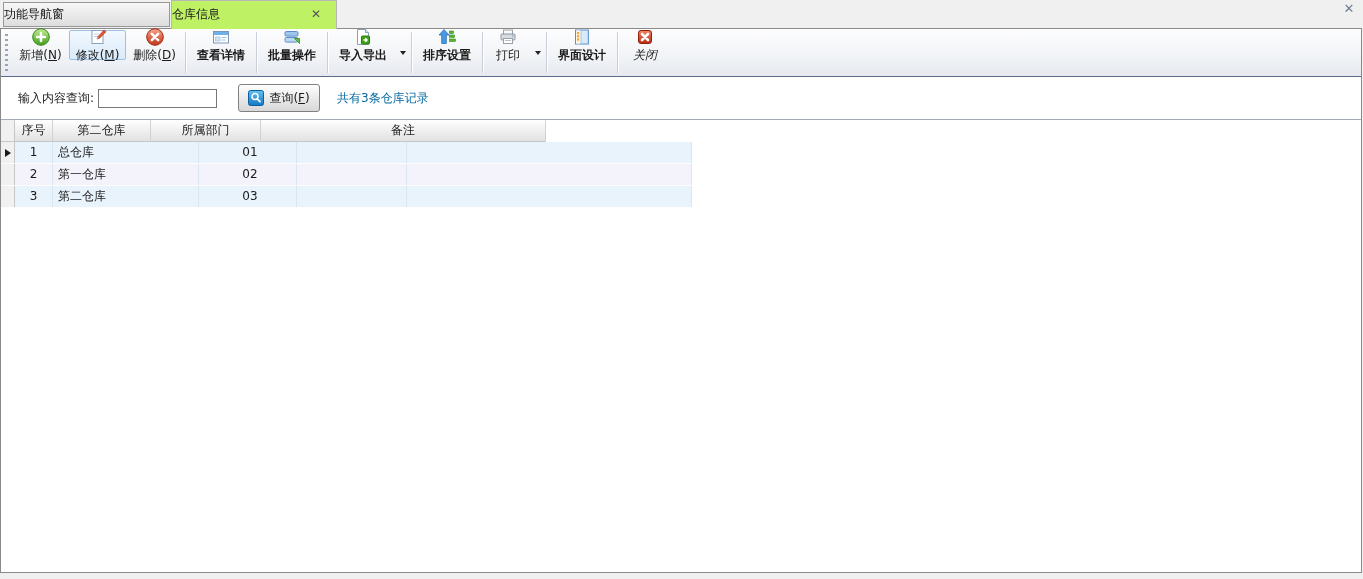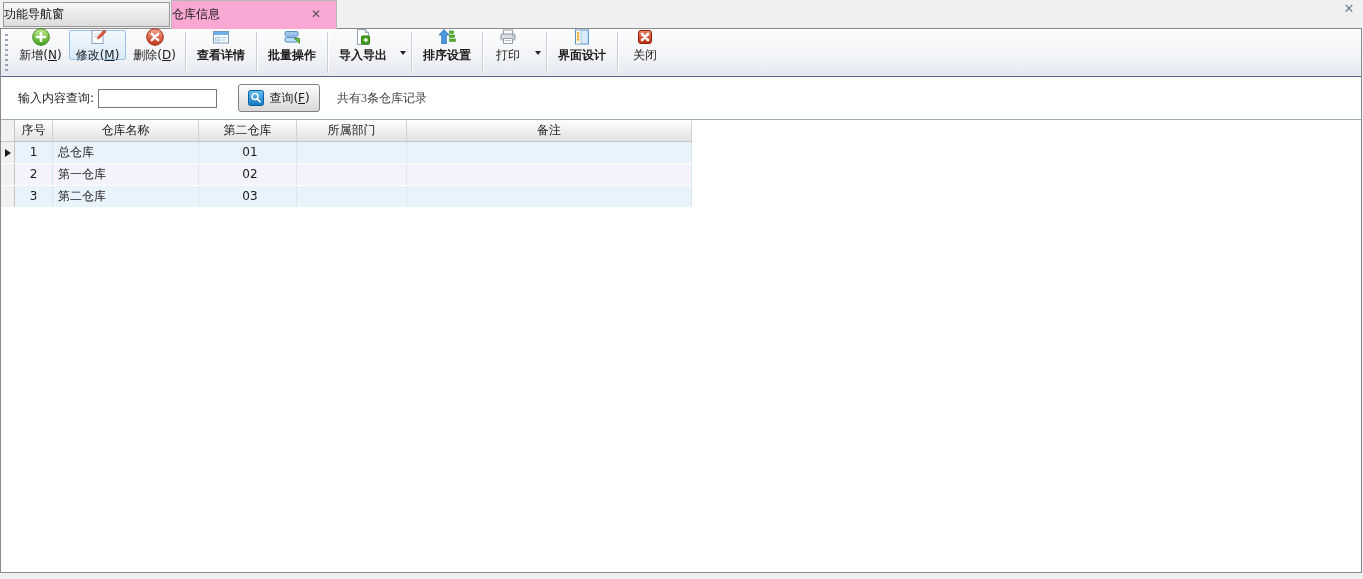--- a/index.html
+++ b/index.html
@@ -6,37 +6,37 @@
   html,body { width:1363px; height:579px; overflow:hidden; }
   body { background:#f0f0f0; font-family:"DejaVu Sans","Liberation Sans",sans-serif; font-size:12px; color:#1a1a1a; position:relative; }
 
   
   .tabstrip { position:absolute; left:0; top:0; width:1363px; height:28px; background:#f0f0f0; }
   .win-close { position:absolute; right:6px; top:1px; width:16px; height:16px; color:#6e7e96; font-size:13px; line-height:16px; text-align:center; cursor:default; }
   .tab { position:absolute; text-align:left; cursor:default; }
   .tab-inactive { left:3px; top:2px; width:167px; height:25px; line-height:23px;
     background:linear-gradient(180deg,#f7f7f7,#dddddd); border:1px solid #989898; color:#111; }
   .tab-active { left:171px; top:0; width:166px; height:29px; line-height:27px; z-index:3;
-    background:#f9a8d4; border:1px solid #b6b6b6; border-bottom:none; }
+    background:#bef264; border:1px solid #b6b6b6; border-bottom:none; }
   .tab-active .tab-label { display:inline-block; margin-right:14px; }
   .tab-close { position:absolute; right:10px; top:6px; width:15px; height:15px; line-height:15px; color:#555; font-size:12px; }
 
   
   .panel { position:absolute; left:0; top:28px; width:1362px; height:545px; background:#fff; border:1px solid #8a8a8a; }
 
   
   .toolbar { height:48px; background:linear-gradient(180deg,#fdfdfe 0%,#f2f4f7 55%,#e6e9ef 100%);
     border-bottom:1px solid #5a6a8f; display:flex; align-items:stretch; padding-left:3px; }
   .drag-handle { width:3px; margin:5px 4px 5px 1px; background-image:repeating-linear-gradient(180deg,#9aa4b4 0 2px,transparent 2px 5px); }
   .tbtn { display:flex; flex-direction:column; align-items:center; justify-content:center;
     border:1px solid transparent; border-radius:2px; margin-top:1px; margin-bottom:16px; cursor:default; }
   .tbtn .ticon { height:22px; display:flex; align-items:center; justify-content:center; }
   .tbtn .tlabel { line-height:16px; white-space:nowrap; }
   .tbtn.hl { background:linear-gradient(180deg,#f2f8fe,#d9eafa); border:1px solid #9cc0e5; }
-  .w57{width:57px;} .w66{width:66px;font-weight:bold;} .w46{width:46px;} .w50{width:50px;}
+  .w57{width:57px;} .w66{width:66px;font-weight:bold;} .w46{width:46px;} .w50{width:50px;font-style:italic;}
   .tsep { width:1px; background:#c9cfd9; margin:3px 2px; box-shadow:1px 0 0 #ffffff; }
   .drop-zone { width:13px; display:flex; align-items:center; justify-content:center; margin-top:1px; cursor:default; }
   .caret-down { width:0; height:0; border-left:3.5px solid transparent; border-right:3.5px solid transparent; border-top:4px solid #222; }
 
   
   .search-row { height:42px; display:flex; align-items:center; padding-left:17px; background:#fff; }
   .search-label { margin-right:4px; }
   .search-input { width:119px; height:19px; border:1px solid #777; background:#fff; font:12px "DejaVu Sans","Liberation Sans",sans-serif; padding:0 3px; outline:none; }
   .query-btn { margin-left:21px; width:82px; height:28px; border:1px solid #808080; border-radius:3px;
     background:linear-gradient(180deg,#fefefe,#ececec 45%,#d8d8d8); display:flex; align-items:center; justify-content:center; gap:5px; cursor:default; }
@@ -248,29 +248,28 @@
                 <stop offset="1" stop-color="#1277c4"></stop>
               </linearGradient>
             </defs>
             <rect x="0.5" y="0.5" width="15" height="15" rx="2" fill="url(#g4)" stroke="#0e5f9e"></rect>
             <circle cx="7" cy="6.6" r="3" fill="none" stroke="#fff" stroke-width="1.5"></circle>
             <line x1="9.2" y1="8.9" x2="12" y2="11.7" stroke="#fff" stroke-width="1.8" stroke-linecap="round"></line>
           </svg>
       </span>
       <span>查询(<u>F</u>)</span>
     </div>
-    <span class="grid-status" style="color:#404040;font-family:Liberation Serif, serif;">共有3条仓库记录</span>
+    <span class="grid-status" style="color:#0369a1;">共有3条仓库记录</span>
   </div>
 
   <div class="grid-wrap">
     <div class="grid">
       <div class="grow ghead">
         <div class="gcell c-sel"></div>
         <div class="gcell c-no">序号</div>
-        <div class="gcell c-name">仓库名称</div>
         <div class="gcell c-code">第二仓库</div>
         <div class="gcell c-dept">所属部门</div>
         <div class="gcell c-rem">备注</div>
       </div>
 
       <div class="grow drow row-blue">
         <div class="gcell c-sel">
             <span class="cur-arrow"></span>
           </div>
         <div class="gcell c-no">1</div>

